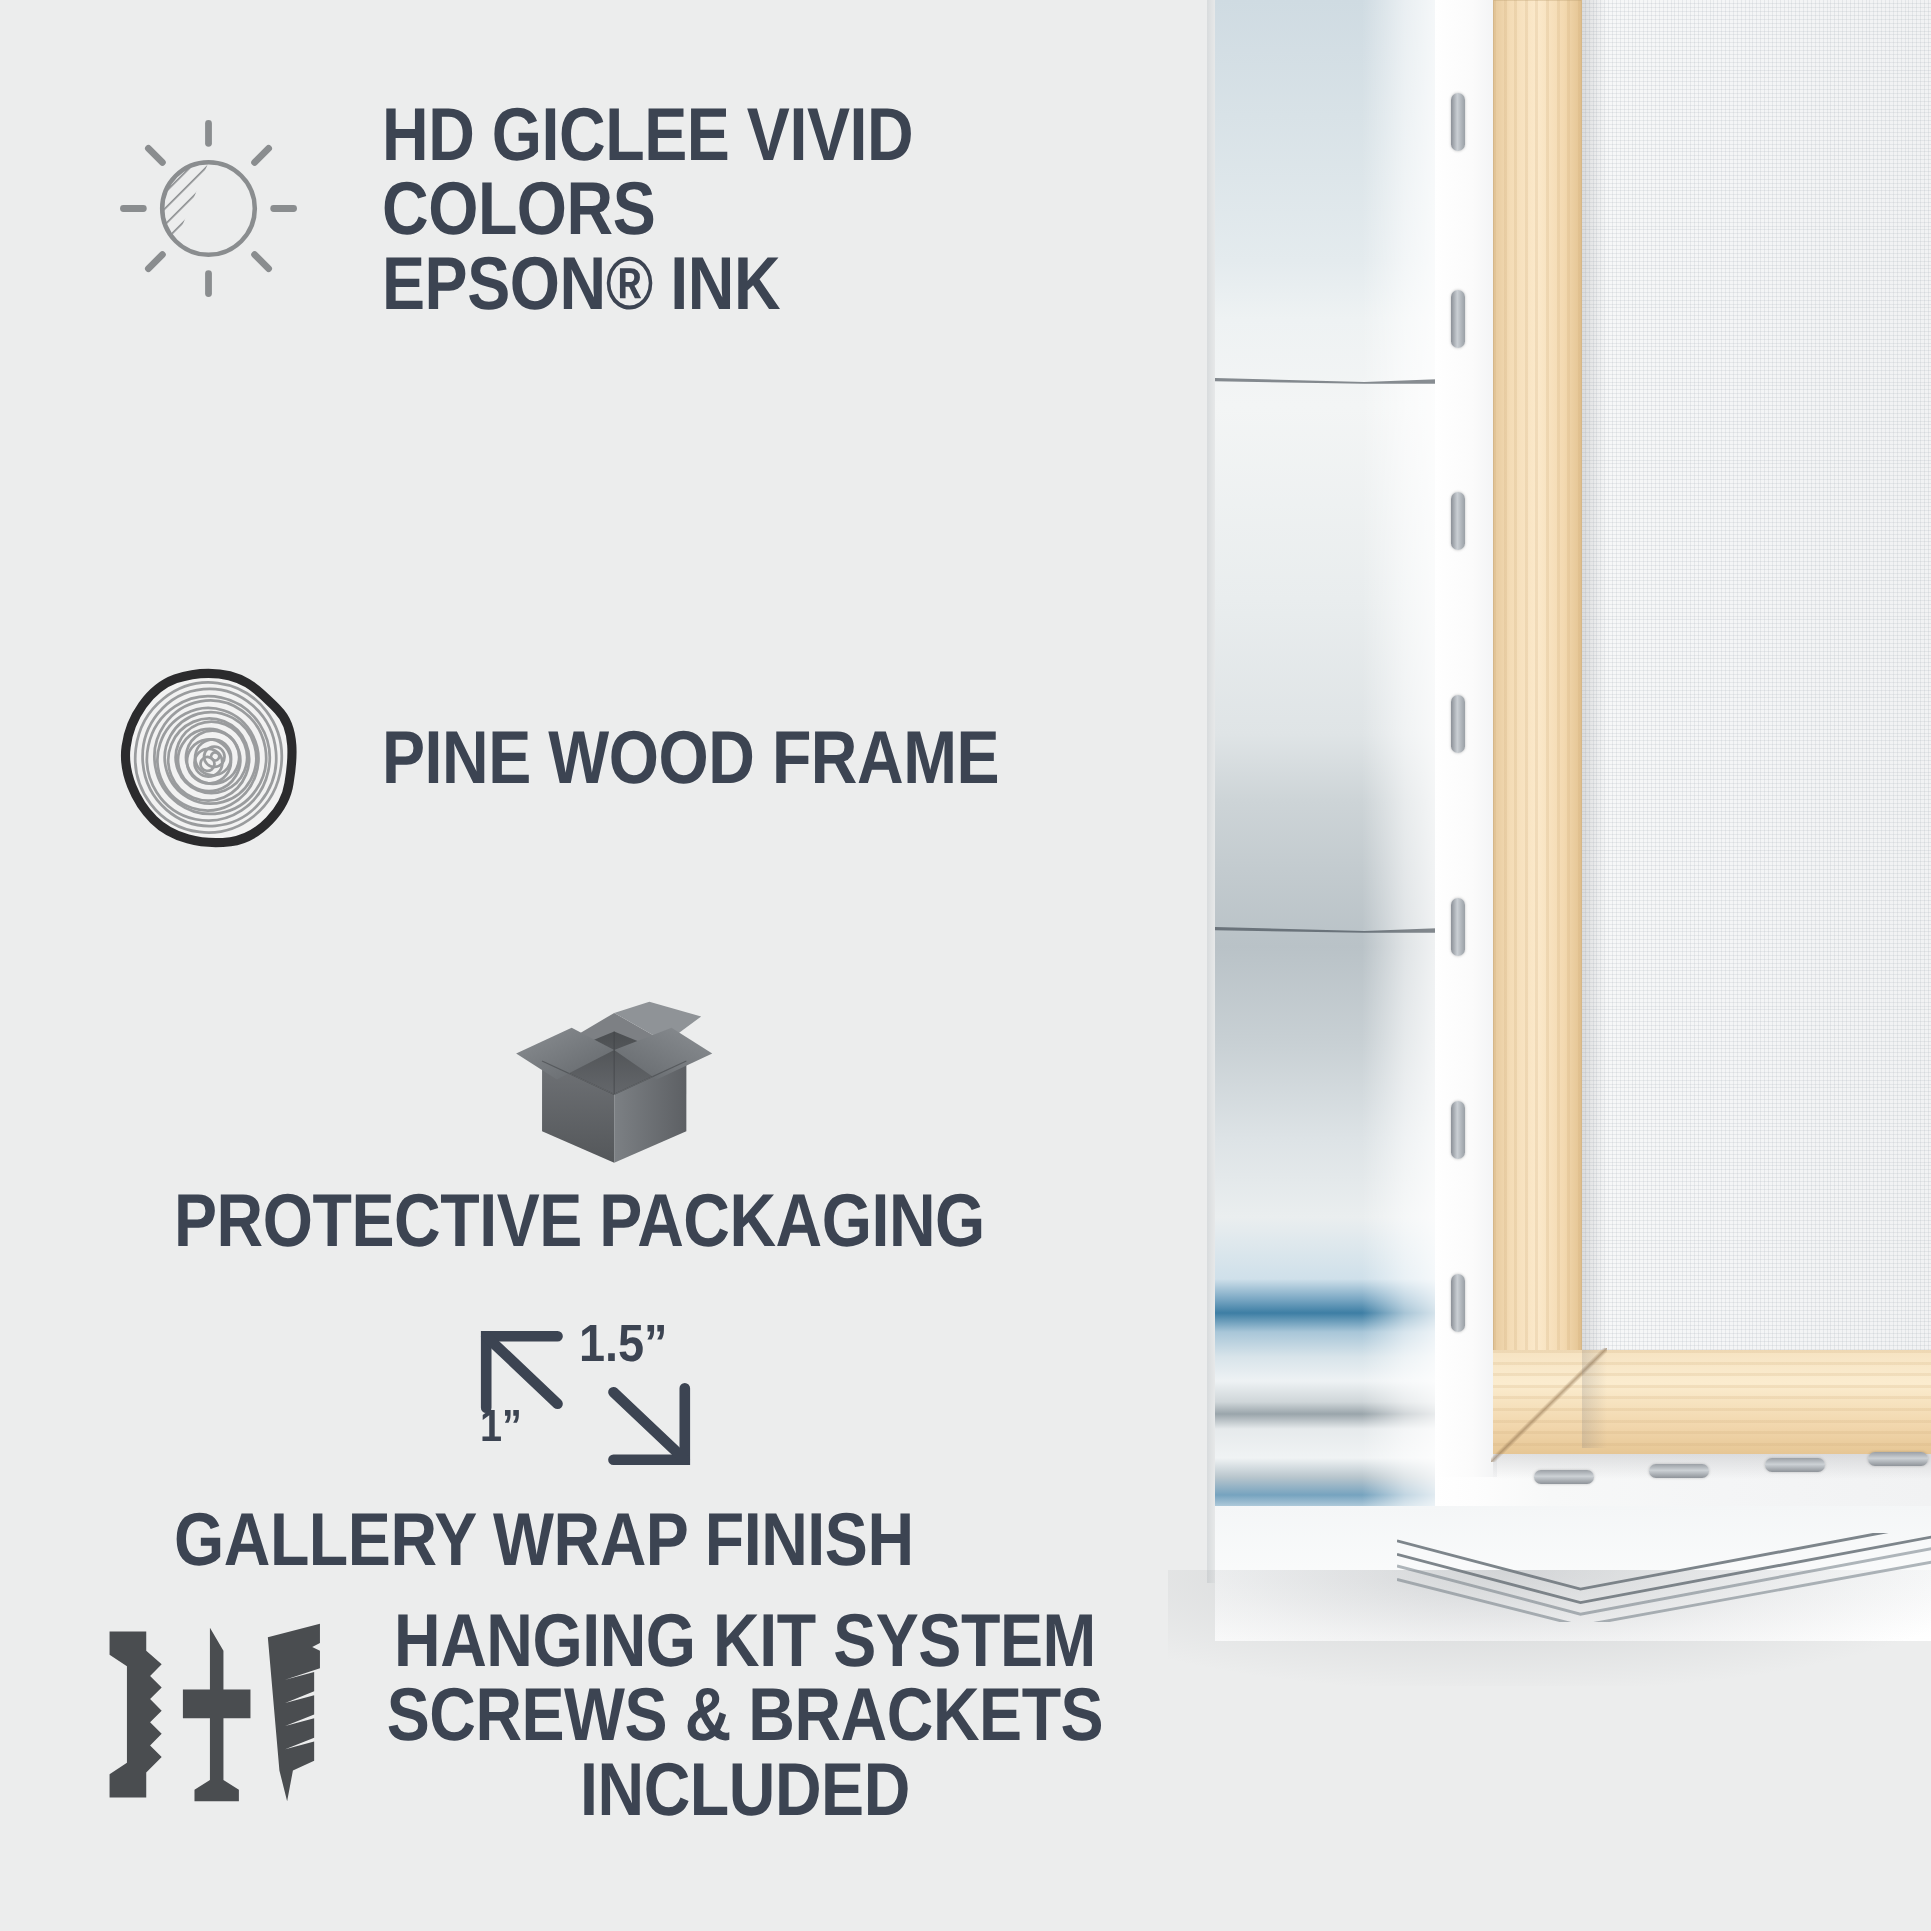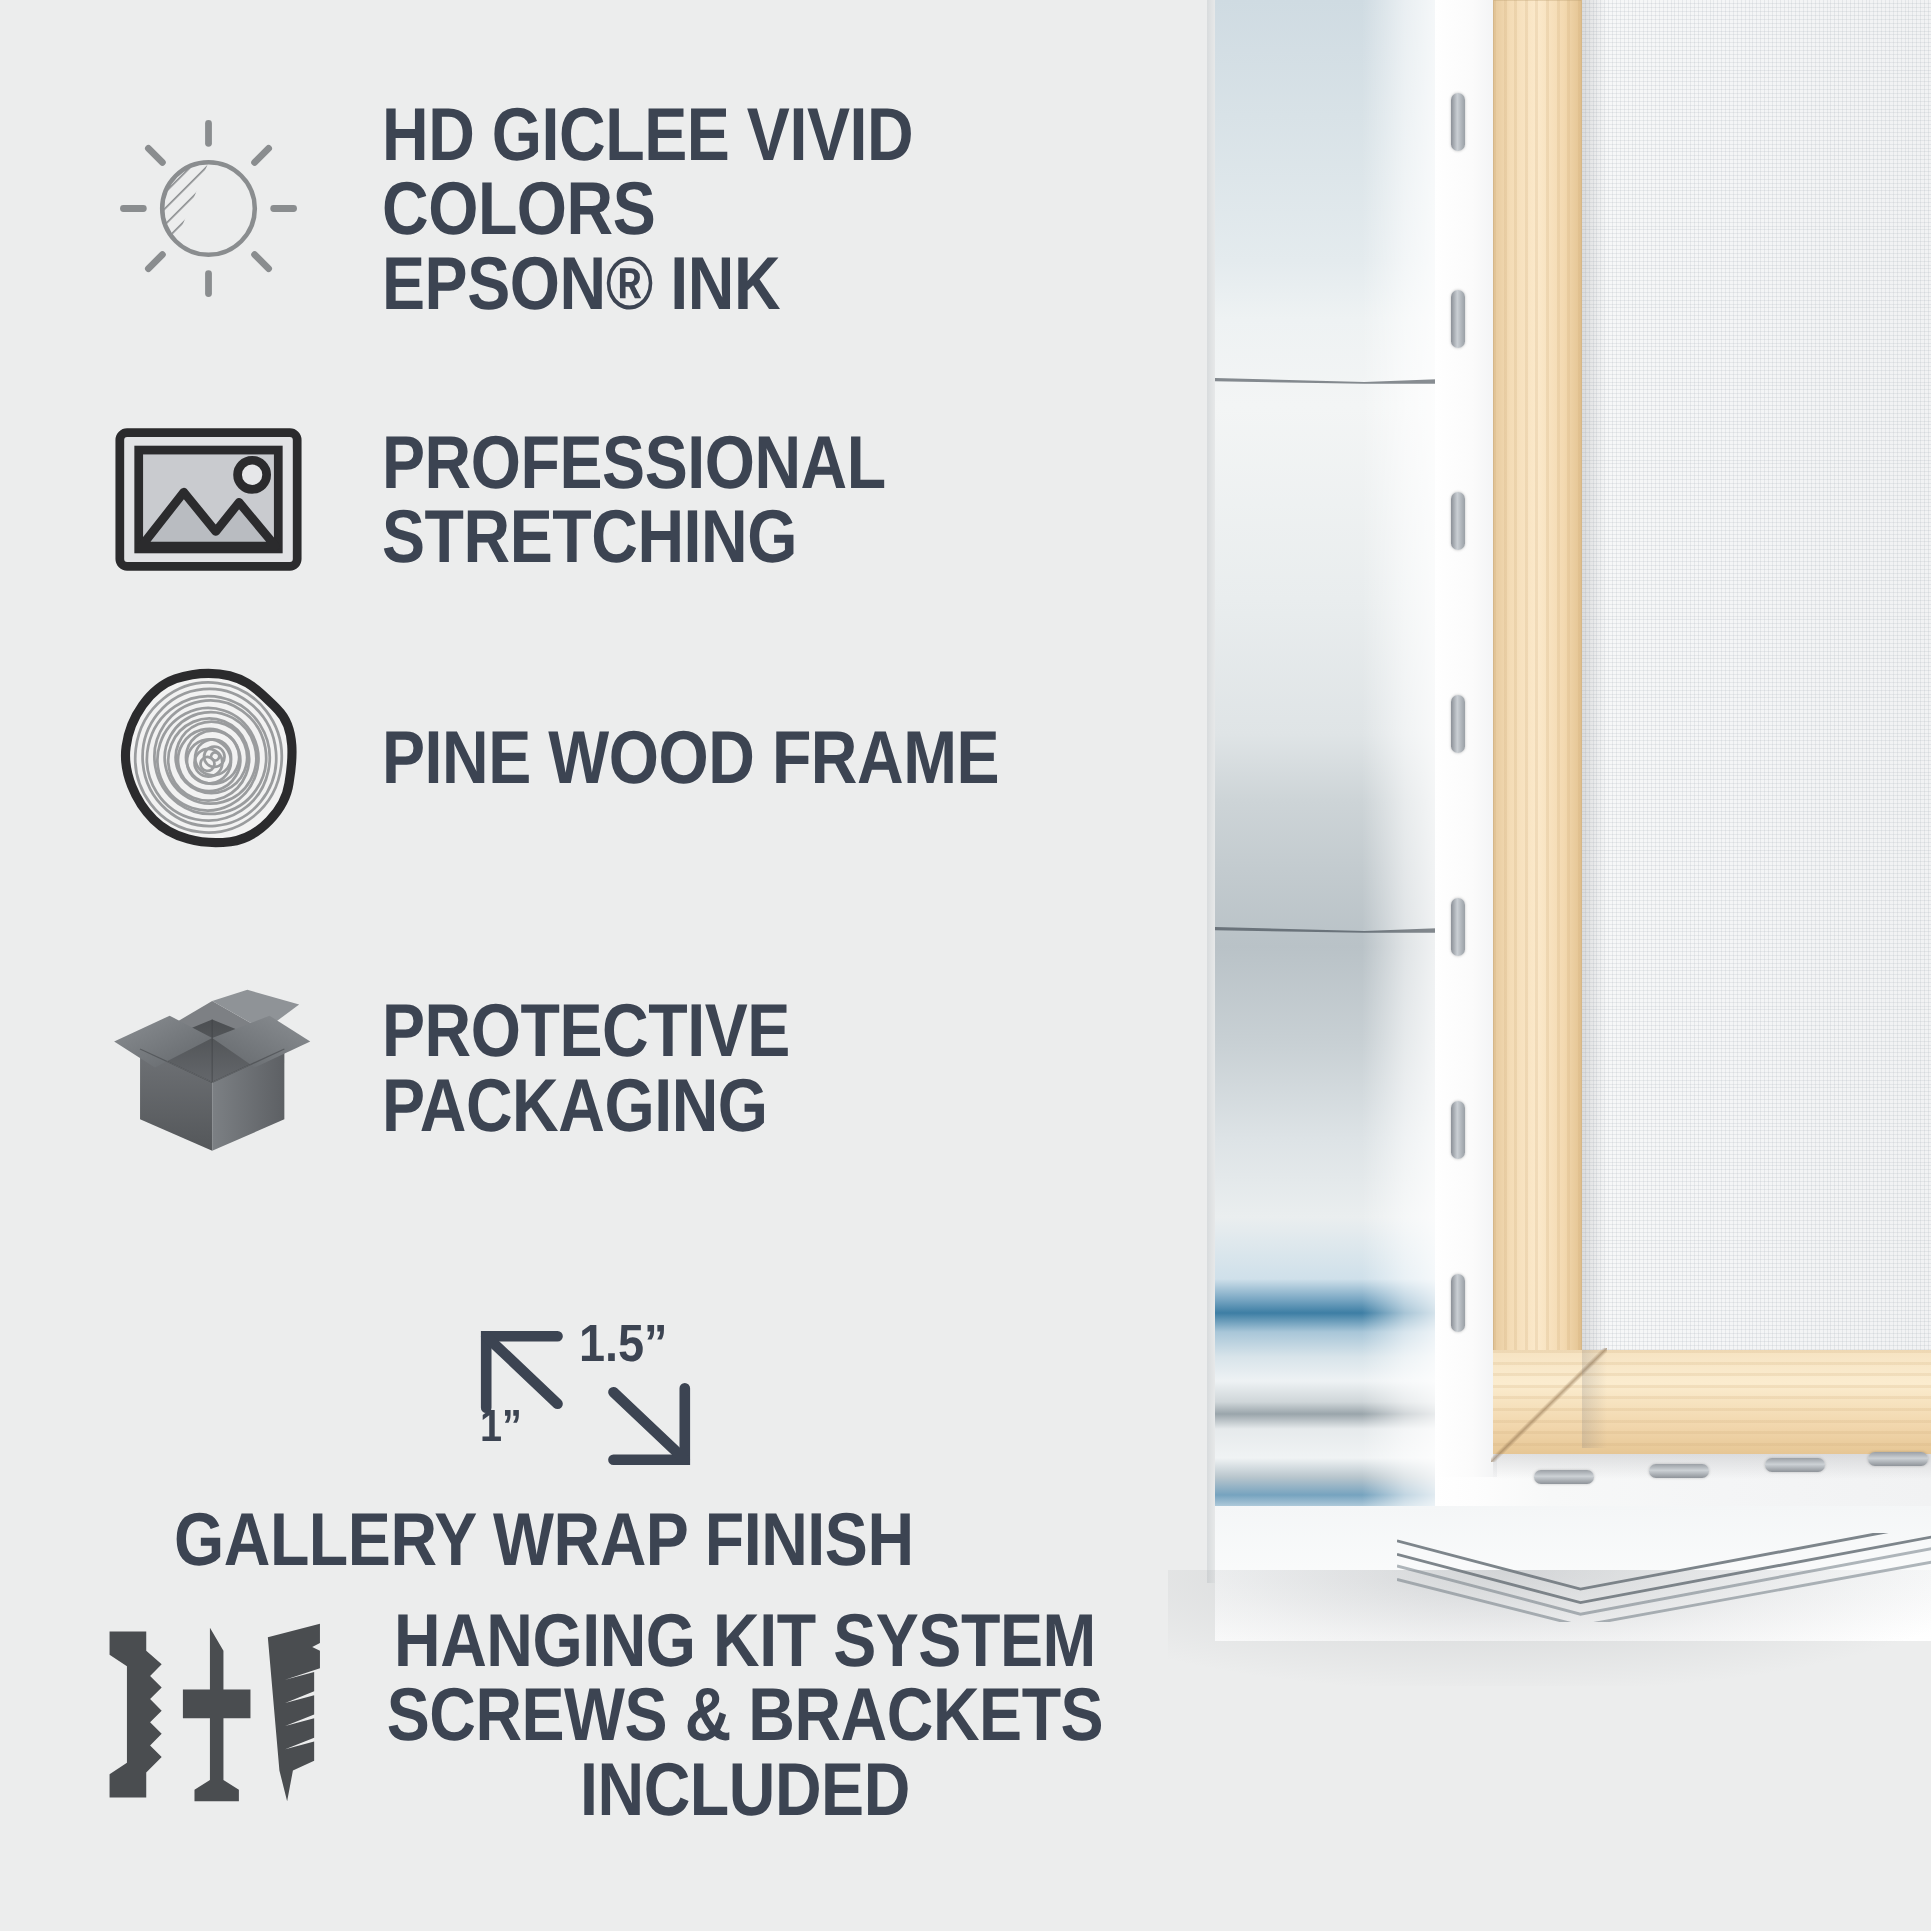--- a/index.html
+++ b/index.html
@@ -48,21 +48,21 @@
     transform-origin: left center;
     white-space: pre-line;
     margin-left: 70px;
     text-rendering: geometricPrecision;
   }
 
   
   #row-giclee     { top: 97px; }
   #row-stretching { top: 425px; }
   #row-pine       { top: 666px; }
-  #row-packaging  { top: 975px; }
+  #row-packaging  { top: 975px; flex-direction: column; }
   #row-wrap       { top: 1294px; flex-direction: column; }
   #row-hanging    { top: 1603px; text-align: center; }
 
   
   .wrap-icon {
     position: relative;
     width: 241px;
     height: 174px;
   }
   .wrap-icon svg { position: absolute; left: 0; top: 0; }
@@ -309,31 +309,20 @@
             <line x1="74.4" y1="74.4" x2="81.8" y2="81.8"></line>
             <line x1="81.8" y1="18.2" x2="74.4" y2="25.6"></line>
             <line x1="25.6" y1="74.4" x2="18.2" y2="81.8"></line>
           </g>
         </svg>
       </div>
       <div class="feature-label">HD GICLEE VIVID COLORS
 EPSON® INK</div>
     </div>
 
-    <div class="feature-row" id="row-stretching">
-      <div class="feature-icon">
-        <svg width="189" height="147" viewBox="0 0 130 100" aria-hidden="true">
-          <rect x="4" y="4" width="122" height="92" rx="5" fill="#e2e3e5" stroke="#2b2b2d" stroke-width="6"></rect>
-          <rect x="17" y="16" width="96" height="68" fill="#c9cbcf" stroke="#2b2b2d" stroke-width="6"></rect>
-          <circle cx="95" cy="33" r="10" fill="#e6e7e9" stroke="#2b2b2d" stroke-width="6"></circle>
-          <path d="M19 82 L48 45 L70 72 L86 52 L111 82 Z" fill="#b9bcc1" stroke="#2b2b2d" stroke-width="6" stroke-linejoin="round"></path>
-        </svg>
-      </div>
-      <div class="feature-label">PROFESSIONAL STRETCHING</div>
-    </div>
 
     <div class="feature-row" id="row-pine">
       <div class="feature-icon">
         <svg width="183" height="183" viewBox="0 0 100 100" aria-hidden="true">
           <path d="M50 4 C70 4 78 14 88 24 C98 34 96 52 94 64 C92 78 78 94 62 96 C46 98 30 94 20 84 C10 74 3 58 5 44 C7 28 18 12 32 7 C38 5 44 4 50 4 Z" fill="#f2f2f2" stroke="#2b2b2d" stroke-width="5"></path>
           <g fill="none" stroke="#9a9c9e" stroke-width="1.5">
             <ellipse cx="50" cy="50" rx="40" ry="41" transform="rotate(7 50 50)"></ellipse>
             <ellipse cx="50.5" cy="50" rx="36.5" ry="37.5" transform="rotate(-5 50 50)"></ellipse>
             <ellipse cx="50" cy="50.5" rx="33.5" ry="34" transform="rotate(12 50 50)"></ellipse>
             <ellipse cx="51" cy="50" rx="30.5" ry="31" transform="rotate(-10 50 50)"></ellipse>

